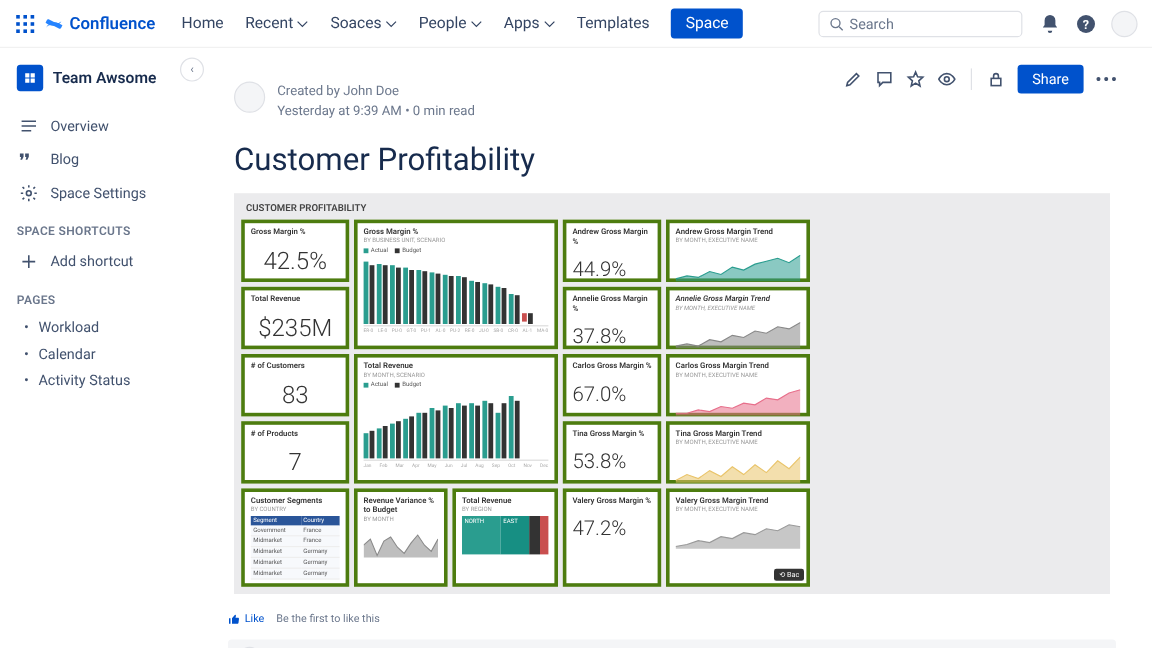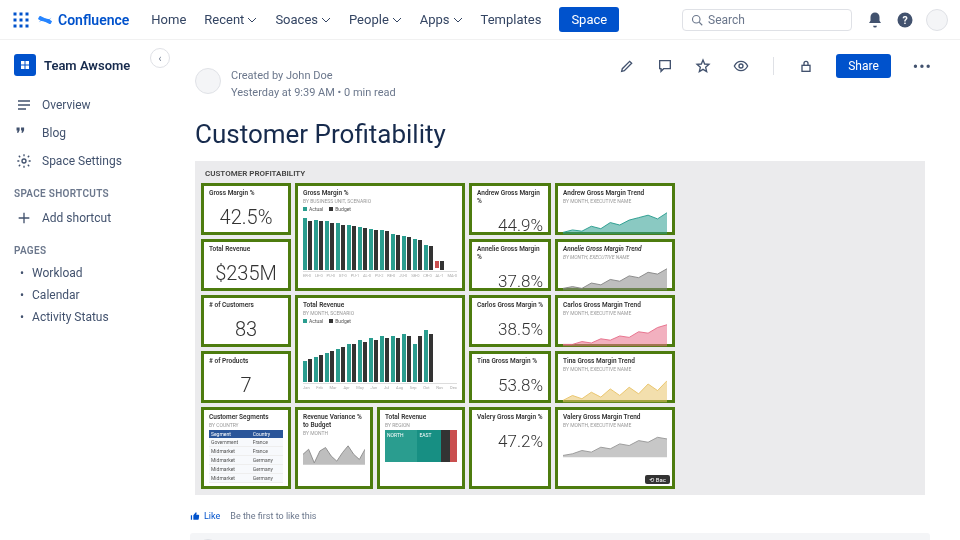--- a/index.html
+++ b/index.html
@@ -27,21 +27,21 @@
   .side-item{display:flex;align-items:center;padding:5px 2px;color:#42526e;cursor:pointer;margin-bottom:2px}
   .side-item svg,.side-item .si{width:16px;height:16px;margin-right:10px;flex-shrink:0}
   .side-heading{font-size:10px;font-weight:600;color:#6b778c;letter-spacing:.3px;margin:14px 0 6px}
   .page-item{display:flex;align-items:center;padding:4px 2px;color:#42526e;cursor:pointer;font-size:12px}
   .page-item::before{content:"•";margin:0 8px 0 4px;color:#42526e}
   .content{flex:1;overflow-y:auto;position:relative;padding:0 0 20px}
   .page-wrap{max-width:730px;margin:12px auto;padding-top:16px}
   .page-head{display:flex;align-items:flex-start}
   .author-avatar{width:26px;height:26px;border-radius:50%;background:#f4f5f7;border:1px solid #dfe1e6;margin-right:10px;flex-shrink:0}
   .meta{font-size:11px;color:#6b778c;line-height:1.5}
-  .page-actions{position:absolute;right:28px;top:14px;display:flex;align-items:center;gap:22px}
+  .page-actions{position:absolute;right:28px;top:14px;display:flex;align-items:center;gap:10px}
   .pa-icon{width:16px;height:16px;color:#42526e;cursor:pointer}
   .pa-sep{width:1px;height:18px;background:#dfe1e6;margin:0 2px}
   .share-btn{background:#0052cc;color:#fff;border:none;padding:5px 12px;border-radius:3px;font-size:12px;cursor:pointer}
   .dots{color:#42526e;font-size:16px;cursor:pointer;letter-spacing:1px}
   h1.title{font-size:26px;font-weight:400;margin:18px 0 12px;color:#172b4d}
   .dash{background:#ebebed;padding:6px;font-size:7px;color:#555}
   .dash-title{font-size:8px;font-weight:600;padding:2px 4px 5px;color:#444}
   .dash-grid{display:grid;grid-template-columns:90px 170px 82px 120px;gap:4px}
   .card{background:#fff;border:3px solid #4d7c0f;padding:3px 5px;position:relative}
   .card-title{font-size:6.5px;font-weight:600;color:#333}
@@ -53,21 +53,21 @@
   .legend span{display:flex;align-items:center;gap:2px}
   .dot{width:4px;height:4px}
   .bars{display:flex;align-items:flex-end;height:58px;gap:2px;margin-top:2px;border-bottom:1px solid #ddd;padding-bottom:1px}
   .bar-pair{display:flex;gap:1px;align-items:flex-end}
   .bar{width:4px}
   .bar.a{background:#2a9d8f}
   .bar.b{background:#333}
   .axis{display:flex;justify-content:space-between;font-size:4px;color:#aaa;margin-top:1px}
   .spark{height:28px;margin-top:4px}
   .area{fill-opacity:.55}
-  .med-num{font-size:17px;font-weight:300;text-align:right;padding:10px 0 4px;color:#333}
+  .med-num{font-size:17px;font-weight:300;text-align:left;padding:10px 0 4px;color:#333}
   .row2{display:grid;grid-template-columns:90px 78px 88px 82px 120px;gap:4px;margin-top:4px}
   .seg-table{font-size:5px;width:100%;border-collapse:collapse;margin-top:2px}
   .seg-table th{background:#2a5599;color:#fff;padding:1px 2px;text-align:left;font-weight:400}
   .seg-table td{padding:1px 2px;border-bottom:1px solid #eee;background:#f7f9fc}
   .treemap{display:flex;height:32px;margin-top:2px}
   .tm{display:flex;align-items:flex-start;padding:2px;font-size:5px;color:#fff}
   .back-badge{position:absolute;right:2px;bottom:2px;background:#333;color:#fff;font-size:6px;padding:1px 4px;border-radius:2px}
   .like-row{font-size:9px;color:#6b778c;margin-top:16px;display:flex;align-items:center;gap:4px;padding-left:30px}
   .like-row svg{width:10px;height:10px}
   .comment-box{display:flex;align-items:center;margin:12px 30px 0;background:#f4f5f7;border-radius:3px;padding:6px 8px;font-size:11px;color:#8993a4}
@@ -406,21 +406,21 @@
             <div class="card kpi" style="grid-area: 2 / 3;">
               <div class="card-title">Annelie Gross Margin %</div>
               <div class="med-num">37.8%</div>
             </div>
             <div class="card kpi" style="grid-area: 2 / 4; font-style: italic;"><div class="card-title">Annelie Gross Margin Trend</div><div class="card-sub">BY MONTH, EXECUTIVE NAME</div><svg class="spark" viewBox="0 0 110 26" style="width:100%">
                 <path class="area" d="M0,26 L0,24 L10,22.10909090909091 L20,24 L30,18.327272727272728 L40,20.21818181818182 L50,14.545454545454547 L60,16.436363636363637 L70,10.763636363636365 L80,12.654545454545453 L90,6.981818181818184 L100,8.872727272727271 L110,3.1999999999999993 L110,26 Z" fill="#888"></path>
                 <path d="M0,24 L10,22.10909090909091 L20,24 L30,18.327272727272728 L40,20.21818181818182 L50,14.545454545454547 L60,16.436363636363637 L70,10.763636363636365 L80,12.654545454545453 L90,6.981818181818184 L100,8.872727272727271 L110,3.1999999999999993" stroke="#888" fill="none" stroke-width="1"></path>
               </svg></div>
             <div class="card kpi" style="grid-area: 3 / 3;">
               <div class="card-title">Carlos Gross Margin %</div>
-              <div class="med-num">38.5%</div>
+              <div class="med-num">67.0%</div>
             </div>
             <div class="card kpi" style="grid-area: 3 / 4;"><div class="card-title">Carlos Gross Margin Trend</div><div class="card-sub">BY MONTH, EXECUTIVE NAME</div><svg class="spark" viewBox="0 0 110 26" style="width:100%">
                 <path class="area" d="M0,26 L0,24 L10,24 L20,21.02857142857143 L30,22.514285714285712 L40,18.057142857142857 L50,19.54285714285714 L60,15.085714285714282 L70,16.57142857142857 L80,10.62857142857143 L90,12.114285714285712 L100,6.171428571428567 L110,3.1999999999999993 L110,26 Z" fill="#e76f8b"></path>
                 <path d="M0,24 L10,24 L20,21.02857142857143 L30,22.514285714285712 L40,18.057142857142857 L50,19.54285714285714 L60,15.085714285714282 L70,16.57142857142857 L80,10.62857142857143 L90,12.114285714285712 L100,6.171428571428567 L110,3.1999999999999993" stroke="#e76f8b" fill="none" stroke-width="1"></path>
               </svg></div>
             <div class="card kpi" style="grid-area: 4 / 3;">
               <div class="card-title">Tina Gross Margin %</div>
               <div class="med-num">53.8%</div>
             </div>
             <div class="card kpi" style="grid-area: 4 / 4;"><div class="card-title">Tina Gross Margin Trend</div><div class="card-sub">BY MONTH, EXECUTIVE NAME</div><svg class="spark" viewBox="0 0 110 26" style="width:100%">

